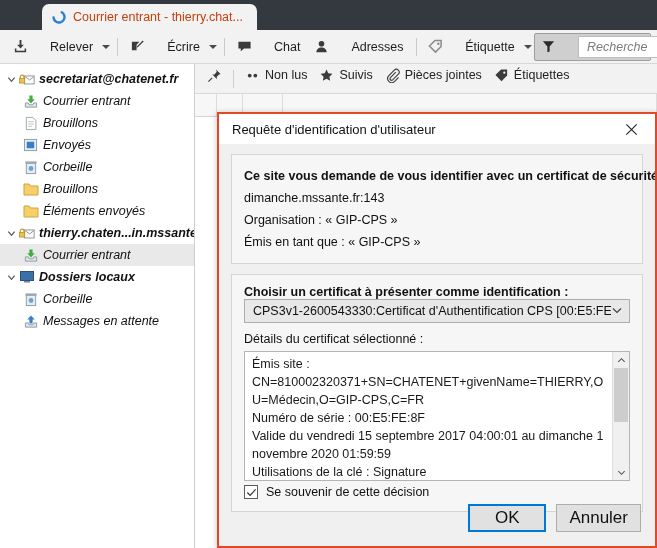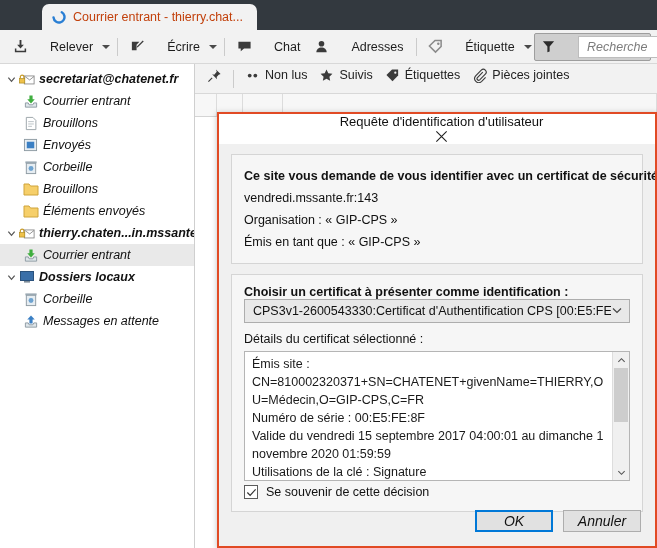--- a/index.html
+++ b/index.html
@@ -93,21 +93,21 @@
   .listarea{background:#fff;height:100%;}
 
   
   .dlg{
     position:absolute;left:217px;top:112px;width:440px;height:436px;
     background:#f0f0f0;border:2px solid #e14a24;box-sizing:border-box;
     box-shadow:0 1px 6px rgba(0,0,0,.25);overflow:hidden;
   }
   .dlg-title{
     height:30px;background:#ffffff;display:flex;align-items:center;
-    padding:0 4px 0 13px;box-sizing:border-box;flex-direction:column;
+    padding:0 4px 0 13px;box-sizing:border-box;
   }
   .dlg-title .t{font-size:13px;color:#111;flex:1;white-space:nowrap;}
   .dlg-close{
     width:40px;height:28px;display:flex;align-items:center;justify-content:center;
     cursor:default;
   }
   .dlg-body{padding:10px 12px 0 12px;box-sizing:border-box;}
 
   .groupbox{
     border:1px solid #d5d5d5;background:#f6f6f6;box-sizing:border-box;
@@ -146,23 +146,23 @@
     width:14px;height:14px;border:1px solid #5b5b5b;background:#fff;
     box-sizing:border-box;display:flex;align-items:center;justify-content:center;
     margin-right:8px;cursor:default;flex:0 0 14px;
   }
   .chklabel{font-size:12.5px;color:#111;}
 
   .btnrow{
     position:absolute;right:14px;bottom:14px;display:flex;gap:10px;
   }
   .btn{
-    min-width:78px;height:22px;background:#e1e1e1;border:1px solid #adadad;
+    min-width:78px;height:28px;background:#e1e1e1;border:1px solid #adadad;
     box-sizing:border-box;display:flex;align-items:center;justify-content:center;
-    font-size:14px;color:#111;cursor:default;padding:0 12px;font-style:italic;
+    font-size:17px;color:#111;cursor:default;padding:0 12px;
   }
   .btn.primary{border:2px solid #0078d7;}
 </style>
 </head>
 <body>
 
 <div class="app">
 
   <div class="tabstrip">
     <div class="tab">
@@ -405,33 +405,33 @@
           <span class="tb-ico">
             <svg width="15" height="15" viewBox="0 0 16 16">
               <path d="M8 1.5l1.9 4 4.4.6-3.2 3.1.8 4.3L8 11.5l-3.9 2 .8-4.3L1.7 6.1l4.4-.6z" fill="#3b3b3b"></path>
             </svg>
           </span>
           <span class="lbl">Suivis</span>
         </div>
         <div class="qf-btn">
           <span class="tb-ico">
             <svg width="15" height="15" viewBox="0 0 16 16">
-              <path d="M1.5 7.5l6-6H14v6.5l-6 6z" fill="#3b3b3b"></path>
-              <circle cx="11" cy="5" r="1.2" fill="#f2f2f2"></circle>
-            </svg>
-          </span>
-          <span class="lbl">Étiquettes</span>
+              <path d="M11.5 4.5L5.8 10.2a1.7 1.7 0 0 0 2.4 2.4l6-6a3 3 0 0 0-4.3-4.3l-6 6a4.4 4.4 0 0 0 6.2 6.2l4.4-4.4" fill="none" stroke="#3b3b3b" stroke-width="1.2"></path>
+            </svg>
+          </span>
+          <span class="lbl">Pièces jointes</span>
         </div>
         <div class="qf-btn">
           <span class="tb-ico">
             <svg width="15" height="15" viewBox="0 0 16 16">
-              <path d="M11.5 4.5L5.8 10.2a1.7 1.7 0 0 0 2.4 2.4l6-6a3 3 0 0 0-4.3-4.3l-6 6a4.4 4.4 0 0 0 6.2 6.2l4.4-4.4" fill="none" stroke="#3b3b3b" stroke-width="1.2"></path>
-            </svg>
-          </span>
-          <span class="lbl">Pièces jointes</span>
+              <path d="M1.5 7.5l6-6H14v6.5l-6 6z" fill="#3b3b3b"></path>
+              <circle cx="11" cy="5" r="1.2" fill="#f2f2f2"></circle>
+            </svg>
+          </span>
+          <span class="lbl">Étiquettes</span>
         </div>
       </div>
       <div class="colhdr">
         <div class="colcell" style="width:22px"></div>
         <div class="colcell" style="width:26px"></div>
         <div class="colcell" style="width:40px"></div>
         <div class="colcell" style="flex:1"></div>
       </div>
       <div class="listarea"></div>
     </div>
@@ -444,21 +444,21 @@
         <svg width="15" height="15" viewBox="0 0 16 16">
           <path d="M2.5 2.5l11 11M13.5 2.5l-11 11" stroke="#222" stroke-width="1.2"></path>
         </svg>
       </span>
     </div>
 
     <div class="dlg-body">
 
       <div class="groupbox">
         <div class="gline b">Ce site vous demande de vous identifier avec un certificat de sécurité :</div>
-        <div class="gline">vendredi.mssante.fr:143</div>
+        <div class="gline">dimanche.mssante.fr:143</div>
         <div class="gline">Organisation : « GIP-CPS »</div>
         <div class="gline">Émis en tant que : « GIP-CPS »</div>
       </div>
 
       <div class="groupbox" style="padding-bottom:12px;">
         <div class="sel-label">Choisir un certificat à présenter comme identification :</div>
         <div class="combo">
           <span class="val">CPS3v1-2600543330:Certificat d'Authentification CPS [00:E5:FE:8F]</span>
           <span>
             <svg width="12" height="12" viewBox="0 0 12 12">

